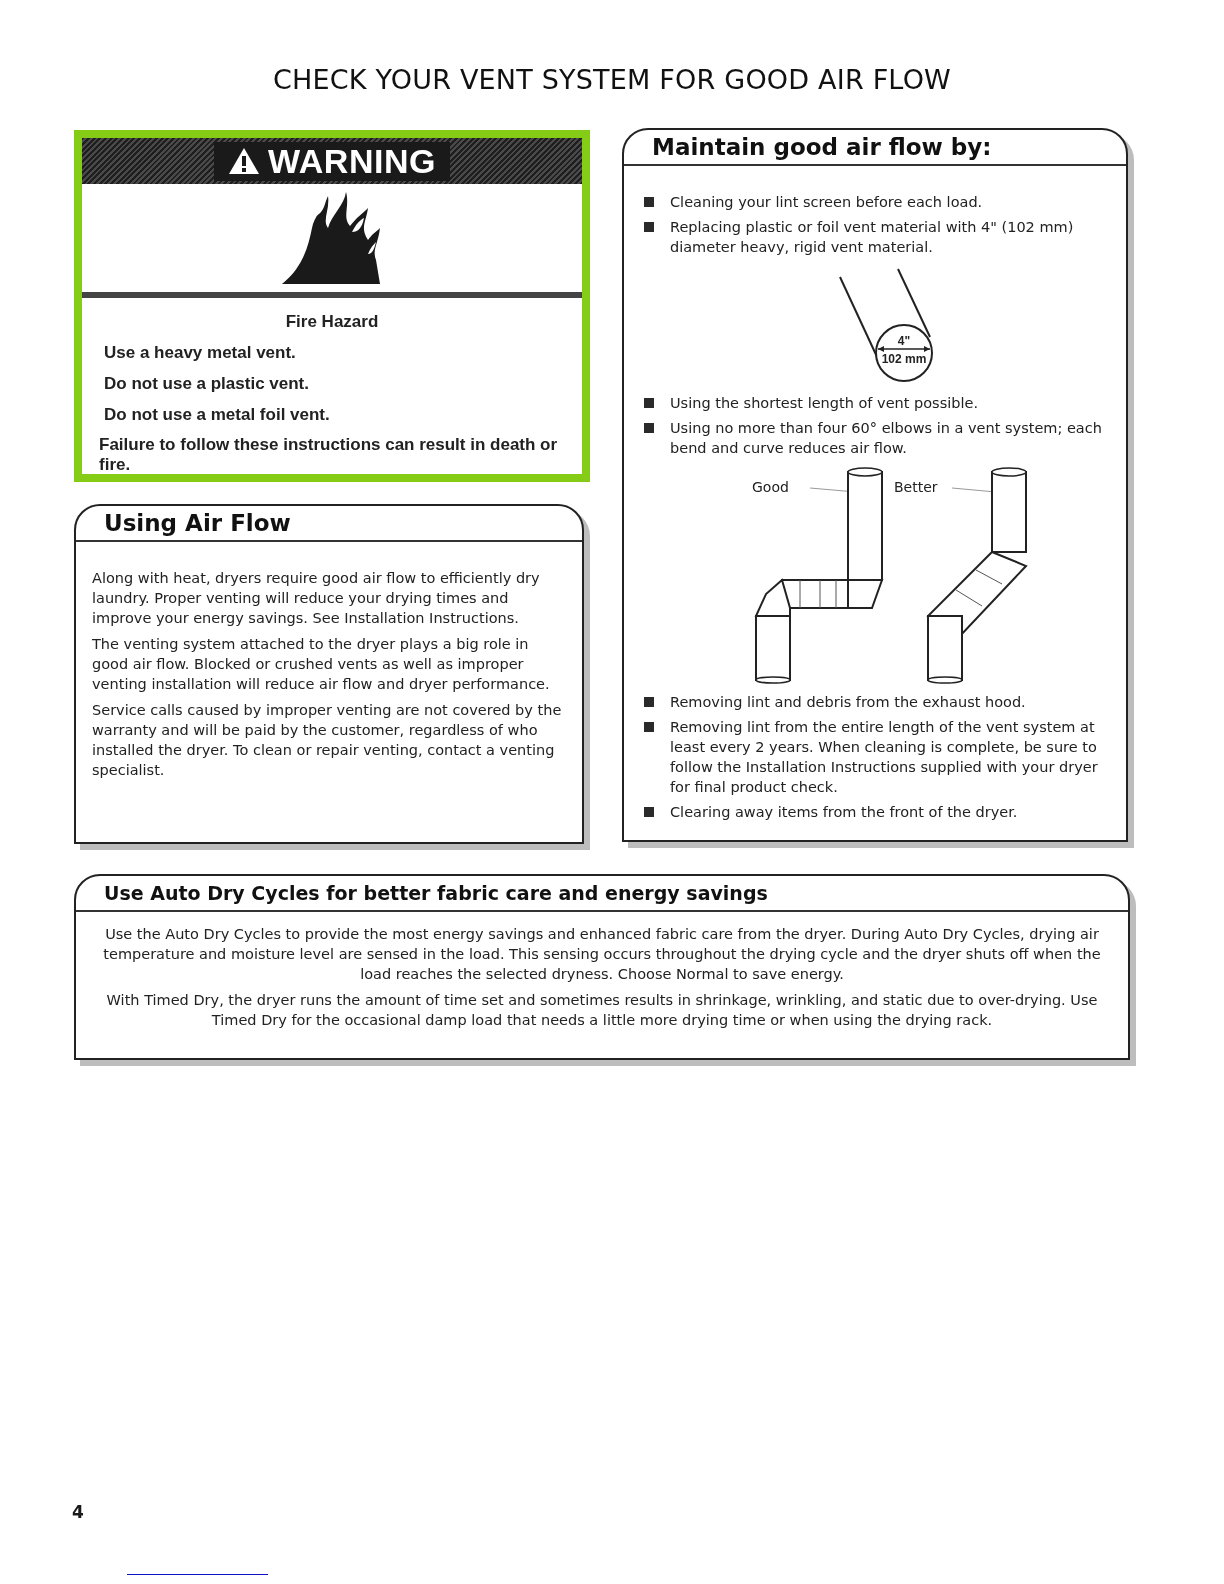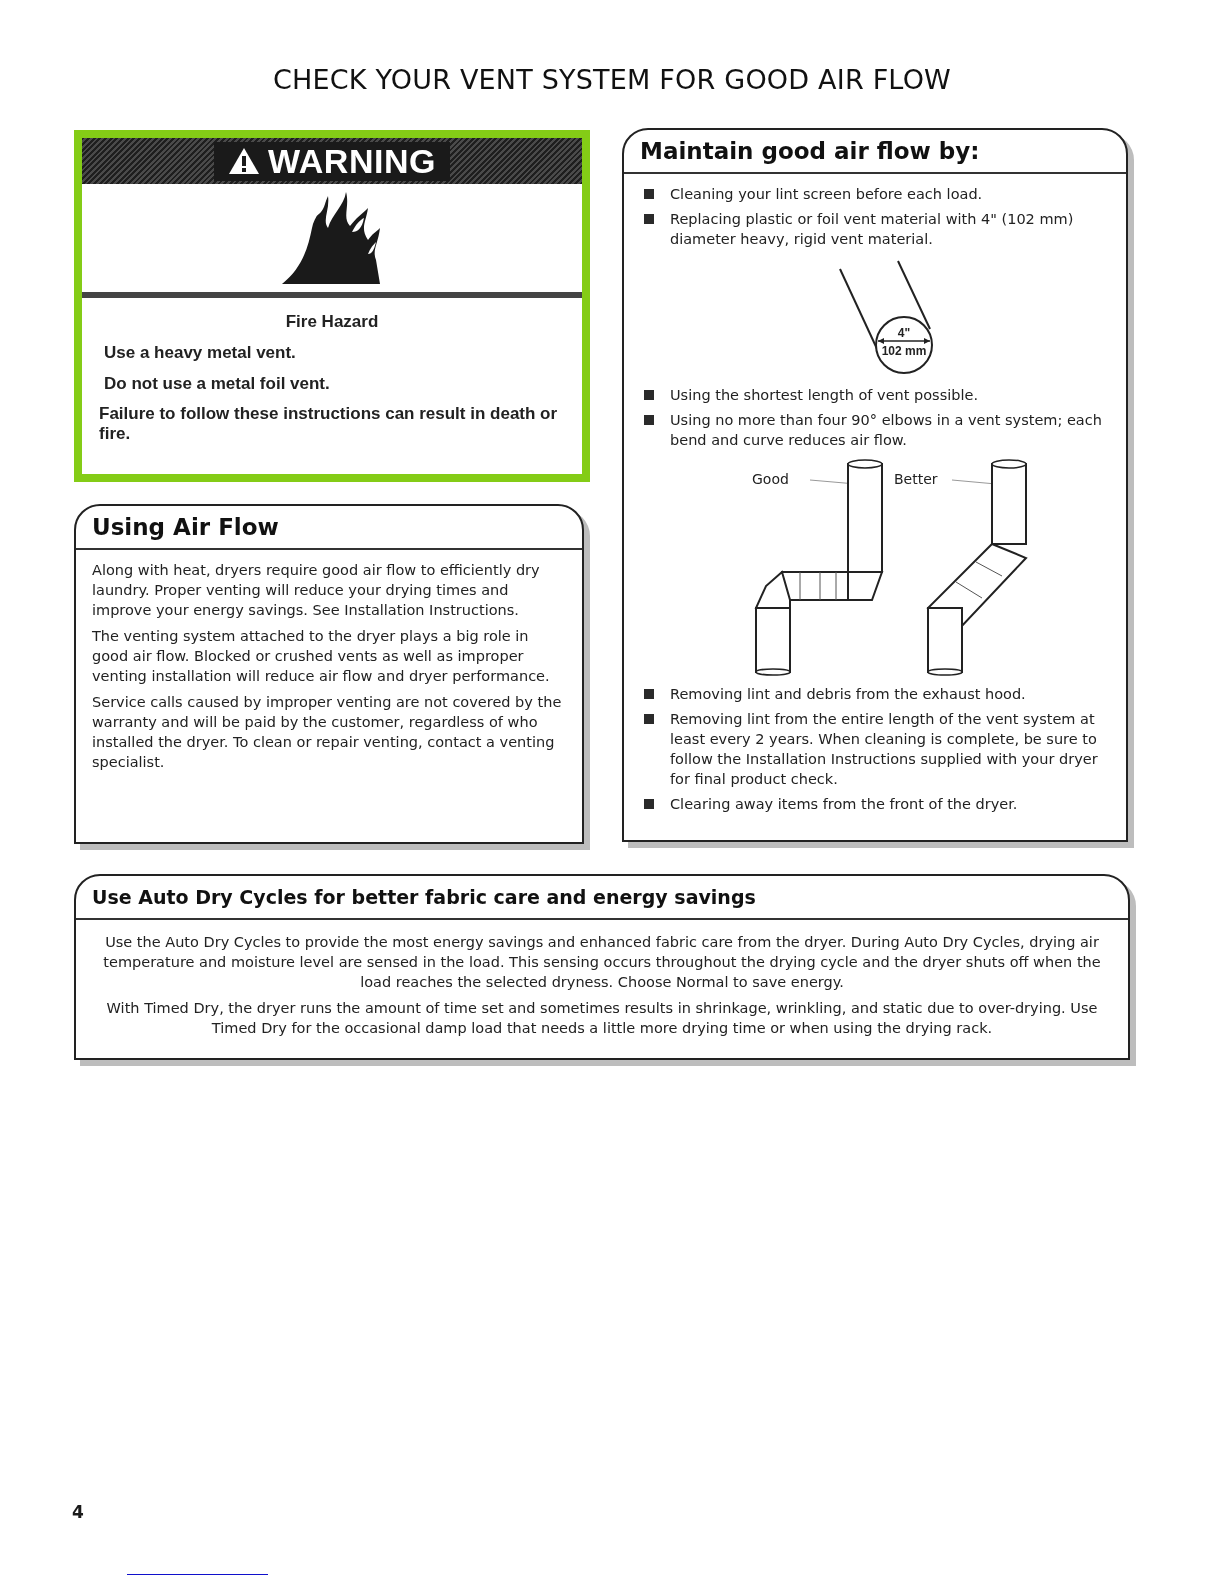--- a/index.html
+++ b/index.html
@@ -24,24 +24,24 @@
   .warning-body { position: absolute; left: 0; right: 0; top: 160px; bottom: 0;
                   font-family: "Liberation Sans", sans-serif; font-weight: bold; font-size: 17px; color: #222; border-radius: 8px; }
   .warning-body .hz { text-align: center; margin-top: 14px; margin-bottom: 10px; }
   .warning-body .ln { margin-left: 22px; margin-bottom: 10px; line-height: 21px; }
   .warning-body .ln.last { margin-right: 20px; line-height: 20px; margin-left: 17px; }
 
   
   .panel { position: absolute; background: #fff; border: 2px solid #222; box-sizing: border-box;
            border-top-left-radius: 26px; border-top-right-radius: 26px;
            box-shadow: 6px 6px 0 #bdbdbd; }
-  .panel .head { height: 44px; border-bottom: 2px solid #333; box-sizing: border-box;
-                 padding-left: 16px; display: flex; align-items: center;
+  .panel .head { height: 36px; border-bottom: 2px solid #333; box-sizing: border-box;
+                 padding-left: 28px; display: flex; align-items: center;
                  font-family: "DejaVu Sans", sans-serif; font-weight: bold; color: #111; }
-  .panel .body { padding: 10px 16px 0 16px; font-family: "DejaVu Sans", sans-serif;
+  .panel .body { padding: 26px 16px 0 16px; font-family: "DejaVu Sans", sans-serif;
                  font-size: 14.5px; line-height: 20px; color: #222; }
   .panel .body p { margin: 0 0 6px 0; }
 
   .good-air { left: 74px; top: 504px; width: 510px; height: 340px; }
   .good-air .head { font-size: 23px; }
 
   .maintain { left: 622px; top: 128px; width: 506px; height: 714px; }
   .maintain .head { font-size: 23px; }
   .maintain ul { list-style: none; margin: 0; padding: 0; }
   .maintain li { position: relative; padding-left: 30px; margin: 0 0 5px 0; }
@@ -78,20 +78,21 @@
     <svg width="120" height="100" viewBox="0 0 120 100">
       <path d="M10,96 C30,80 36,60 40,40 C42,28 52,20 56,8 C58,22 50,32 56,40 C60,26 72,18 74,4 C78,18 70,30 78,38 C84,30 90,26 96,20 C94,34 88,40 96,52 C100,46 104,44 108,40 C106,56 100,62 104,72 L108,96 Z" fill="#1a1a1a"></path>
       <path d="M44,28 C46,20 52,16 54,12 C52,22 48,26 44,28 Z" fill="#fff"></path>
       <path d="M80,44 C84,36 88,32 92,30 C90,40 86,44 80,44 Z" fill="#fff"></path>
       <path d="M96,66 C98,60 102,56 104,54 C102,62 100,66 96,66 Z" fill="#fff"></path>
     </svg>
   </div>
   <div class="warning-body">
     <div class="hz">Fire Hazard</div>
     <div class="ln">Use a heavy metal vent.</div>
+    <div class="ln">Do not use a plastic vent.</div>
     <div class="ln">Do not use a metal foil vent.</div>
     <div class="ln last">Failure to follow these instructions can result in death or fire.</div>
   </div>
 </div>
 
 <div class="panel good-air">
   <div class="head">Using Air Flow</div>
   <div class="body">
     <p>Along with heat, dryers require good air flow to efficiently dry laundry. Proper venting will reduce your drying times and improve your energy savings. See Installation Instructions.</p>
     <p>The venting system attached to the dryer plays a big role in good air flow. Blocked or crushed vents as well as improper venting installation will reduce air flow and dryer performance.</p>
@@ -113,21 +114,21 @@
       <circle cx="84" cy="86" r="28" fill="#fff" stroke="#222" stroke-width="2"></circle>
       <line x1="58" y1="82" x2="110" y2="82" stroke="#222" stroke-width="1.5"></line>
       <polygon points="58,82 64,79 64,85" fill="#222"></polygon>
       <polygon points="110,82 104,79 104,85" fill="#222"></polygon>
       <text x="84" y="78" text-anchor="middle" font-family="Liberation Sans, sans-serif" font-weight="bold" font-size="12" fill="#222">4"</text>
       <text x="84" y="96" text-anchor="middle" font-family="Liberation Sans, sans-serif" font-weight="bold" font-size="12" fill="#222">102 mm</text>
     </svg>
 
     <ul>
       <li><span class="bullet"></span><span>Using the shortest length of vent possible.</span></li>
-      <li><span class="bullet"></span><span>Using no more than four 90° elbows in a vent system; each bend and curve reduces air flow.</span></li>
+      <li><span class="bullet"></span><span>Using no more than four 60° elbows in a vent system; each bend and curve reduces air flow.</span></li>
     </ul>
 
     <svg class="figure-elbows" width="320" height="218" viewBox="0 0 320 218">
 
       <text x="22" y="26" font-family="DejaVu Sans, sans-serif" font-size="14" fill="#222">Good</text>
       <line x1="80" y1="22" x2="126" y2="26" stroke="#999" stroke-width="1"></line>
       <rect x="118" y="6" width="34" height="108" fill="#fff" stroke="#222" stroke-width="2"></rect>
       <ellipse cx="135" cy="6" rx="17" ry="4" fill="#fff" stroke="#222" stroke-width="1.5"></ellipse>
       <path d="M118,114 L152,114 L142,142 L60,142 L52,128 L118,114 Z" fill="#fff" stroke="#222" stroke-width="2"></path>
       <path d="M52,114 L118,114 L118,142 L52,142 Z" fill="#fff" stroke="#222" stroke-width="2"></path>

